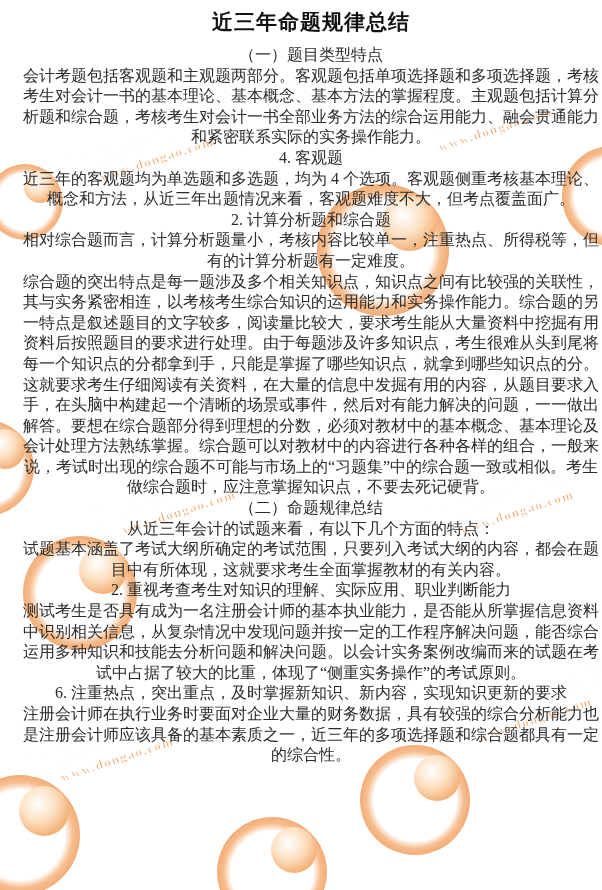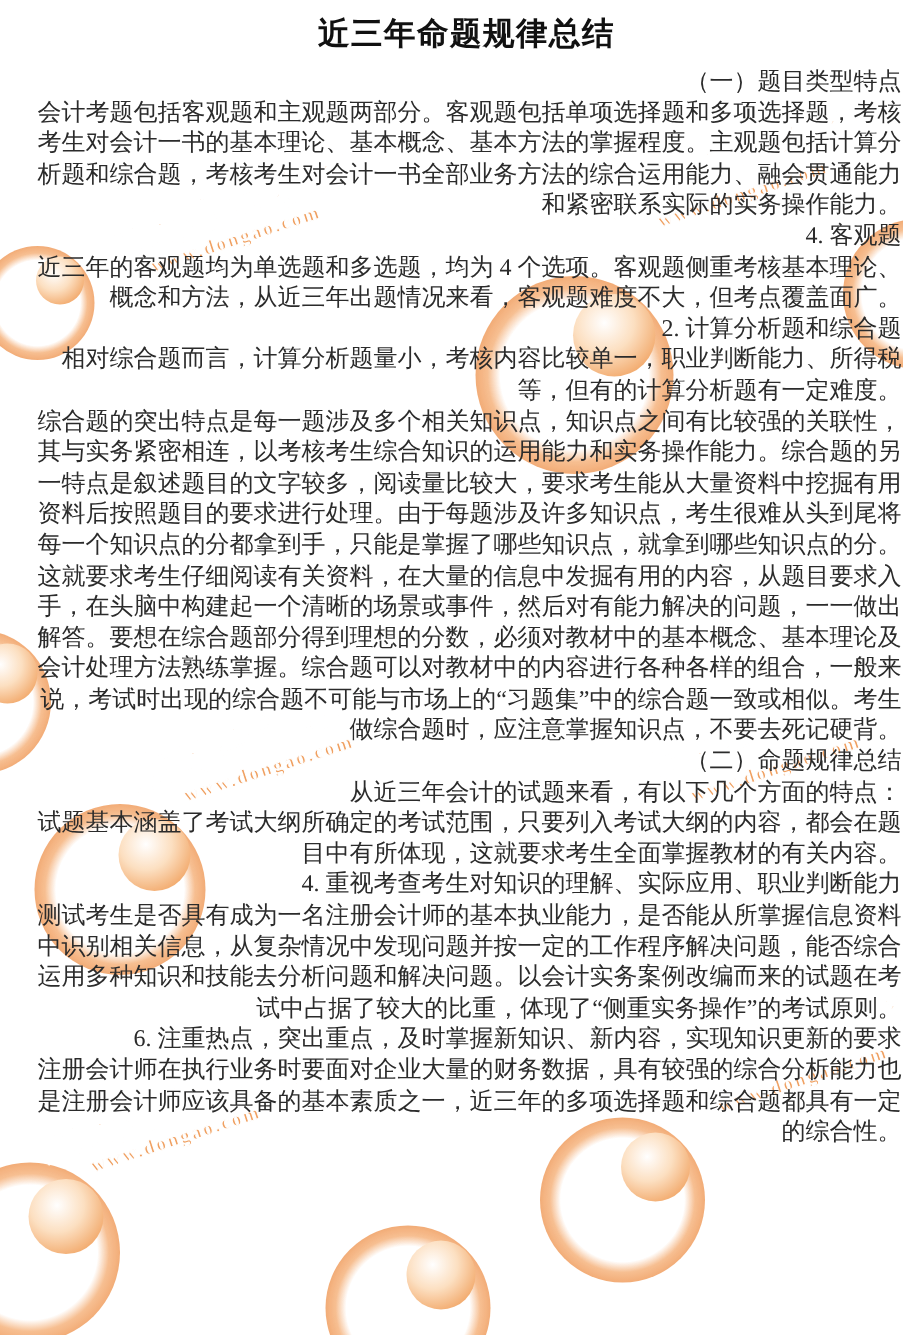--- a/index.html
+++ b/index.html
@@ -61,21 +61,21 @@
     font-weight:bold;
     color:#111111;
     text-align:center;
     letter-spacing:1px;
   }
   .para{
     margin:0;
     font-size:16px;
     line-height:20.6px;
     color:#2b2b2b;
-    text-align:right;
+    text-align:center;
     word-break:break-all;
     font-family:Liberation Serif, serif;
   }
 </style>
 </head>
 <body>
 
 <div class="page">
 
   <div class="watermark-layer">
@@ -130,25 +130,25 @@
   </div>
 
   <div class="doc">
     <h1 class="title">近三年命题规律总结</h1>
     <div class="body-text">
         <p class="para">（一）题目类型特点</p>
         <p class="para">会计考题包括客观题和主观题两部分。客观题包括单项选择题和多项选择题，考核考生对会计一书的基本理论、基本概念、基本方法的掌握程度。主观题包括计算分析题和综合题，考核考生对会计一书全部业务方法的综合运用能力、融会贯通能力和紧密联系实际的实务操作能力。</p>
         <p class="para">4. 客观题</p>
         <p class="para">近三年的客观题均为单选题和多选题，均为 4 个选项。客观题侧重考核基本理论、概念和方法，从近三年出题情况来看，客观题难度不大，但考点覆盖面广。</p>
         <p class="para">2. 计算分析题和综合题</p>
-        <p class="para">相对综合题而言，计算分析题量小，考核内容比较单一，职业判断能力、所得税等，但有的计算分析题有一定难度。</p>
+        <p class="para">相对综合题而言，计算分析题量小，考核内容比较单一，注重热点、所得税等，但有的计算分析题有一定难度。</p>
         <p class="para">综合题的突出特点是每一题涉及多个相关知识点，知识点之间有比较强的关联性，其与实务紧密相连，以考核考生综合知识的运用能力和实务操作能力。综合题的另一特点是叙述题目的文字较多，阅读量比较大，要求考生能从大量资料中挖掘有用资料后按照题目的要求进行处理。由于每题涉及许多知识点，考生很难从头到尾将每一个知识点的分都拿到手，只能是掌握了哪些知识点，就拿到哪些知识点的分。这就要求考生仔细阅读有关资料，在大量的信息中发掘有用的内容，从题目要求入手，在头脑中构建起一个清晰的场景或事件，然后对有能力解决的问题，一一做出解答。要想在综合题部分得到理想的分数，必须对教材中的基本概念、基本理论及会计处理方法熟练掌握。综合题可以对教材中的内容进行各种各样的组合，一般来说，考试时出现的综合题不可能与市场上的“习题集”中的综合题一致或相似。考生做综合题时，应注意掌握知识点，不要去死记硬背。</p>
         <p class="para">（二）命题规律总结</p>
         <p class="para">从近三年会计的试题来看，有以下几个方面的特点：</p>
         <p class="para">试题基本涵盖了考试大纲所确定的考试范围，只要列入考试大纲的内容，都会在题目中有所体现，这就要求考生全面掌握教材的有关内容。</p>
-        <p class="para">4. 重视考查考生对知识的理解、实际应用、职业判断能力</p>
+        <p class="para">2. 重视考查考生对知识的理解、实际应用、职业判断能力</p>
         <p class="para">测试考生是否具有成为一名注册会计师的基本执业能力，是否能从所掌握信息资料中识别相关信息，从复杂情况中发现问题并按一定的工作程序解决问题，能否综合运用多种知识和技能去分析问题和解决问题。以会计实务案例改编而来的试题在考试中占据了较大的比重，体现了“侧重实务操作”的考试原则。</p>
         <p class="para">6. 注重热点，突出重点，及时掌握新知识、新内容，实现知识更新的要求</p>
         <p class="para">注册会计师在执行业务时要面对企业大量的财务数据，具有较强的综合分析能力也是注册会计师应该具备的基本素质之一，近三年的多项选择题和综合题都具有一定的综合性。</p>
       </div>
   </div>
 
 </div>
 
 </body></html>

